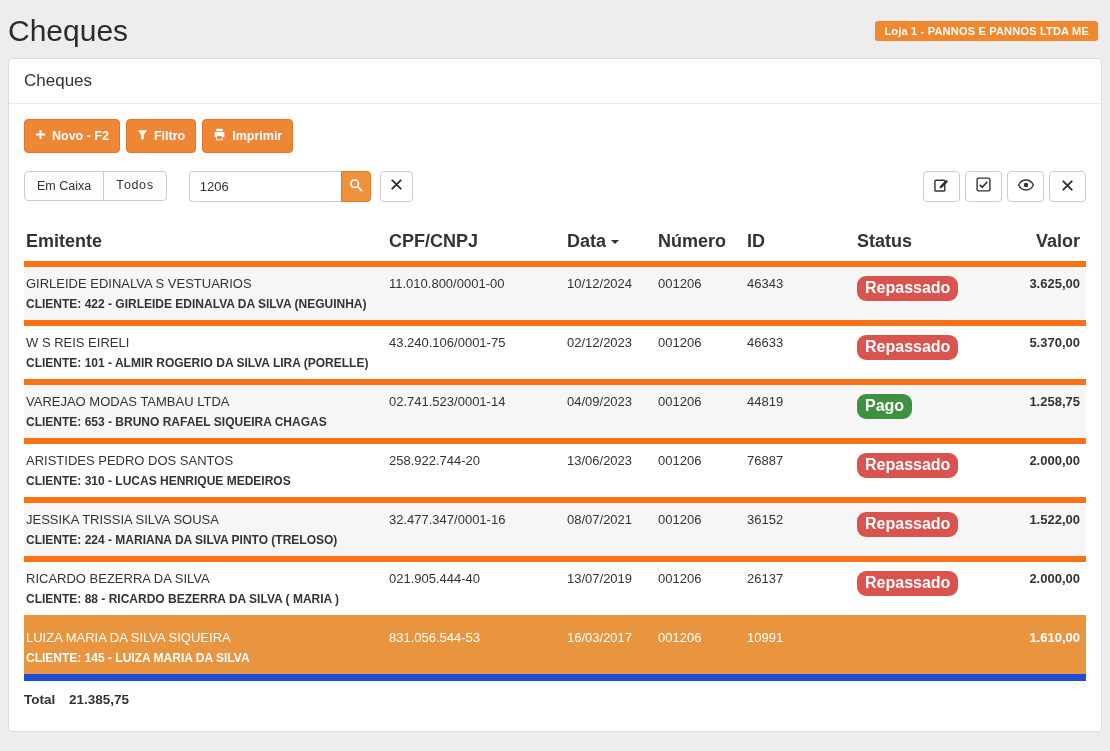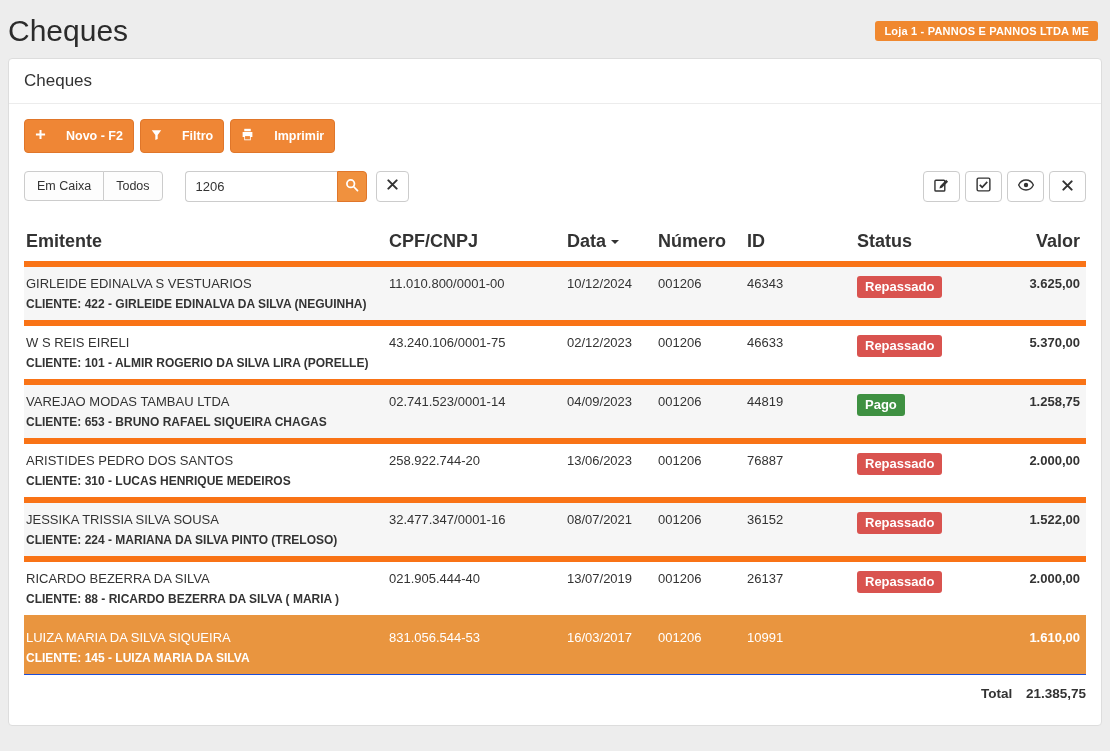--- a/index.html
+++ b/index.html
@@ -11,55 +11,55 @@
     color:#333;
   }
   .page-header { display:flex; justify-content:space-between; align-items:center; padding:14px 12px 10px 8px; }
   .page-title { font-size:30px; font-weight:400; margin:0; color:#2b2b2b; }
   .store-badge { background:#f0882f; color:#fff; font-size:11px; font-weight:700; padding:4px 9px; border-radius:3px; letter-spacing:.2px; }
 
   .card { background:#fff; border:1px solid #ddd; border-radius:4px; margin:0 8px 6px; min-height:668px; }
   .card-header { padding:12px 15px; font-size:17px; color:#333; border-bottom:1px solid #ececec; }
   .card-body { padding:15px; }
 
-  .btn { display:inline-flex; align-items:center; gap:20px; font-size:12.5px; line-height:1; border-radius:4px; padding:8px 10px; cursor:pointer; border:1px solid #ccc; background:#fff; color:#333; }
+  .btn { display:inline-flex; align-items:center; gap:6px; font-size:12.5px; line-height:1; border-radius:4px; padding:8px 10px; cursor:pointer; border:1px solid #ccc; background:#fff; color:#333; }
   .btn-orange { background:#ef8635; border-color:#e0762a; color:#fff; font-weight:700; }
 
   .toolbar { display:flex; gap:6px; margin-bottom:18px; }
 
   .filter-row { display:flex; align-items:center; }
   .btn-group { display:inline-flex; }
   .btn-group .btn { border-radius:0; margin-left:-1px; padding:8px 12px; background:#fdfdfd; }
   .btn-group .btn:first-child { border-radius:4px 0 0 4px; margin-left:0; }
-  .btn-group .btn:last-child { border-radius:0 4px 4px 0; }
+  .btn-group .btn:last-child { border-radius:0 4px 4px 0;font-family:Liberation Mono, monospace; }
 
   .search-wrap { display:flex; margin-left:22px; }
   .search-input { width:152px; height:31px; border:1px solid #ccc; border-right:none; border-radius:4px 0 0 4px; padding:0 10px; font-size:13px; color:#333; outline:none; font-family:inherit; }
   .search-btn { width:30px; height:31px; background:#f0913e; border:1px solid #e0762a; border-radius:0 4px 4px 0; display:flex; align-items:center; justify-content:center; cursor:pointer; }
   .clear-btn { margin-left:9px; width:33px; height:31px; display:flex; align-items:center; justify-content:center; padding:0; }
 
   .right-icons { margin-left:auto; display:flex; gap:5px; }
   .icon-btn { width:37px; height:31px; display:flex; align-items:center; justify-content:center; background:#fff; border:1px solid #ccc; border-radius:4px; cursor:pointer; padding:0; }
 
   table.cheques { width:100%; border-collapse:collapse; table-layout:fixed; font-size:13px; margin-top:20px; }
   thead th { text-align:left; padding:9px 6px 9px 2px; border-bottom:2px solid #ddd; font-weight:700; font-size:18px; color:#333; }
   th.valor, td.valor { text-align:right; }
   td.valor { font-weight:700; }
   tbody td { padding:9px 6px 9px 2px; border-top:6px solid #f97316; vertical-align:top; }
   tbody tr:nth-child(odd) { background:#f6f6f6; }
   .row-emitente { font-size:13px; }
   .row-cliente { font-weight:700; font-size:12px; margin-top:6px; }
   tr.selected, tbody tr.selected:nth-child(odd) { background:#e9953f; color:#fff; }
   tr.selected td { border-color:#e9953f; }
 
-  .badge { display:inline-block; padding:3px 8px 4px; font-size:13px; font-weight:700; color:#fff; border-radius:3px; white-space:nowrap; }
+  .badge { display:inline-block; padding:3px 8px 4px; font-size:16px; font-weight:700; color:#fff; border-radius:9px; white-space:nowrap; }
   .badge-danger { background:#d9534f; }
   .badge-success { background:#3f9142; }
 
-  tfoot td { padding:11px 0 9px; text-align:right; font-weight:700; border-top:1px solid #1d4ed8; font-size:13.5px; }
+  tfoot td { padding:11px 0 9px; text-align:left; font-weight:700; border-top:7px solid #1d4ed8; font-size:13.5px; }
   tfoot .total-value { margin-left:10px; }
 
   .caret { display:inline-block; width:0; height:0; border-top:4px solid #333; border-left:4px solid transparent; border-right:4px solid transparent; margin-left:5px; vertical-align:middle; }
 </style>
 </head>
 <body>
 
 <div class="page-header">
   <h1 class="page-title">Cheques</h1>
   <span class="store-badge">Loja 1 - PANNOS E PANNOS LTDA ME</span>

